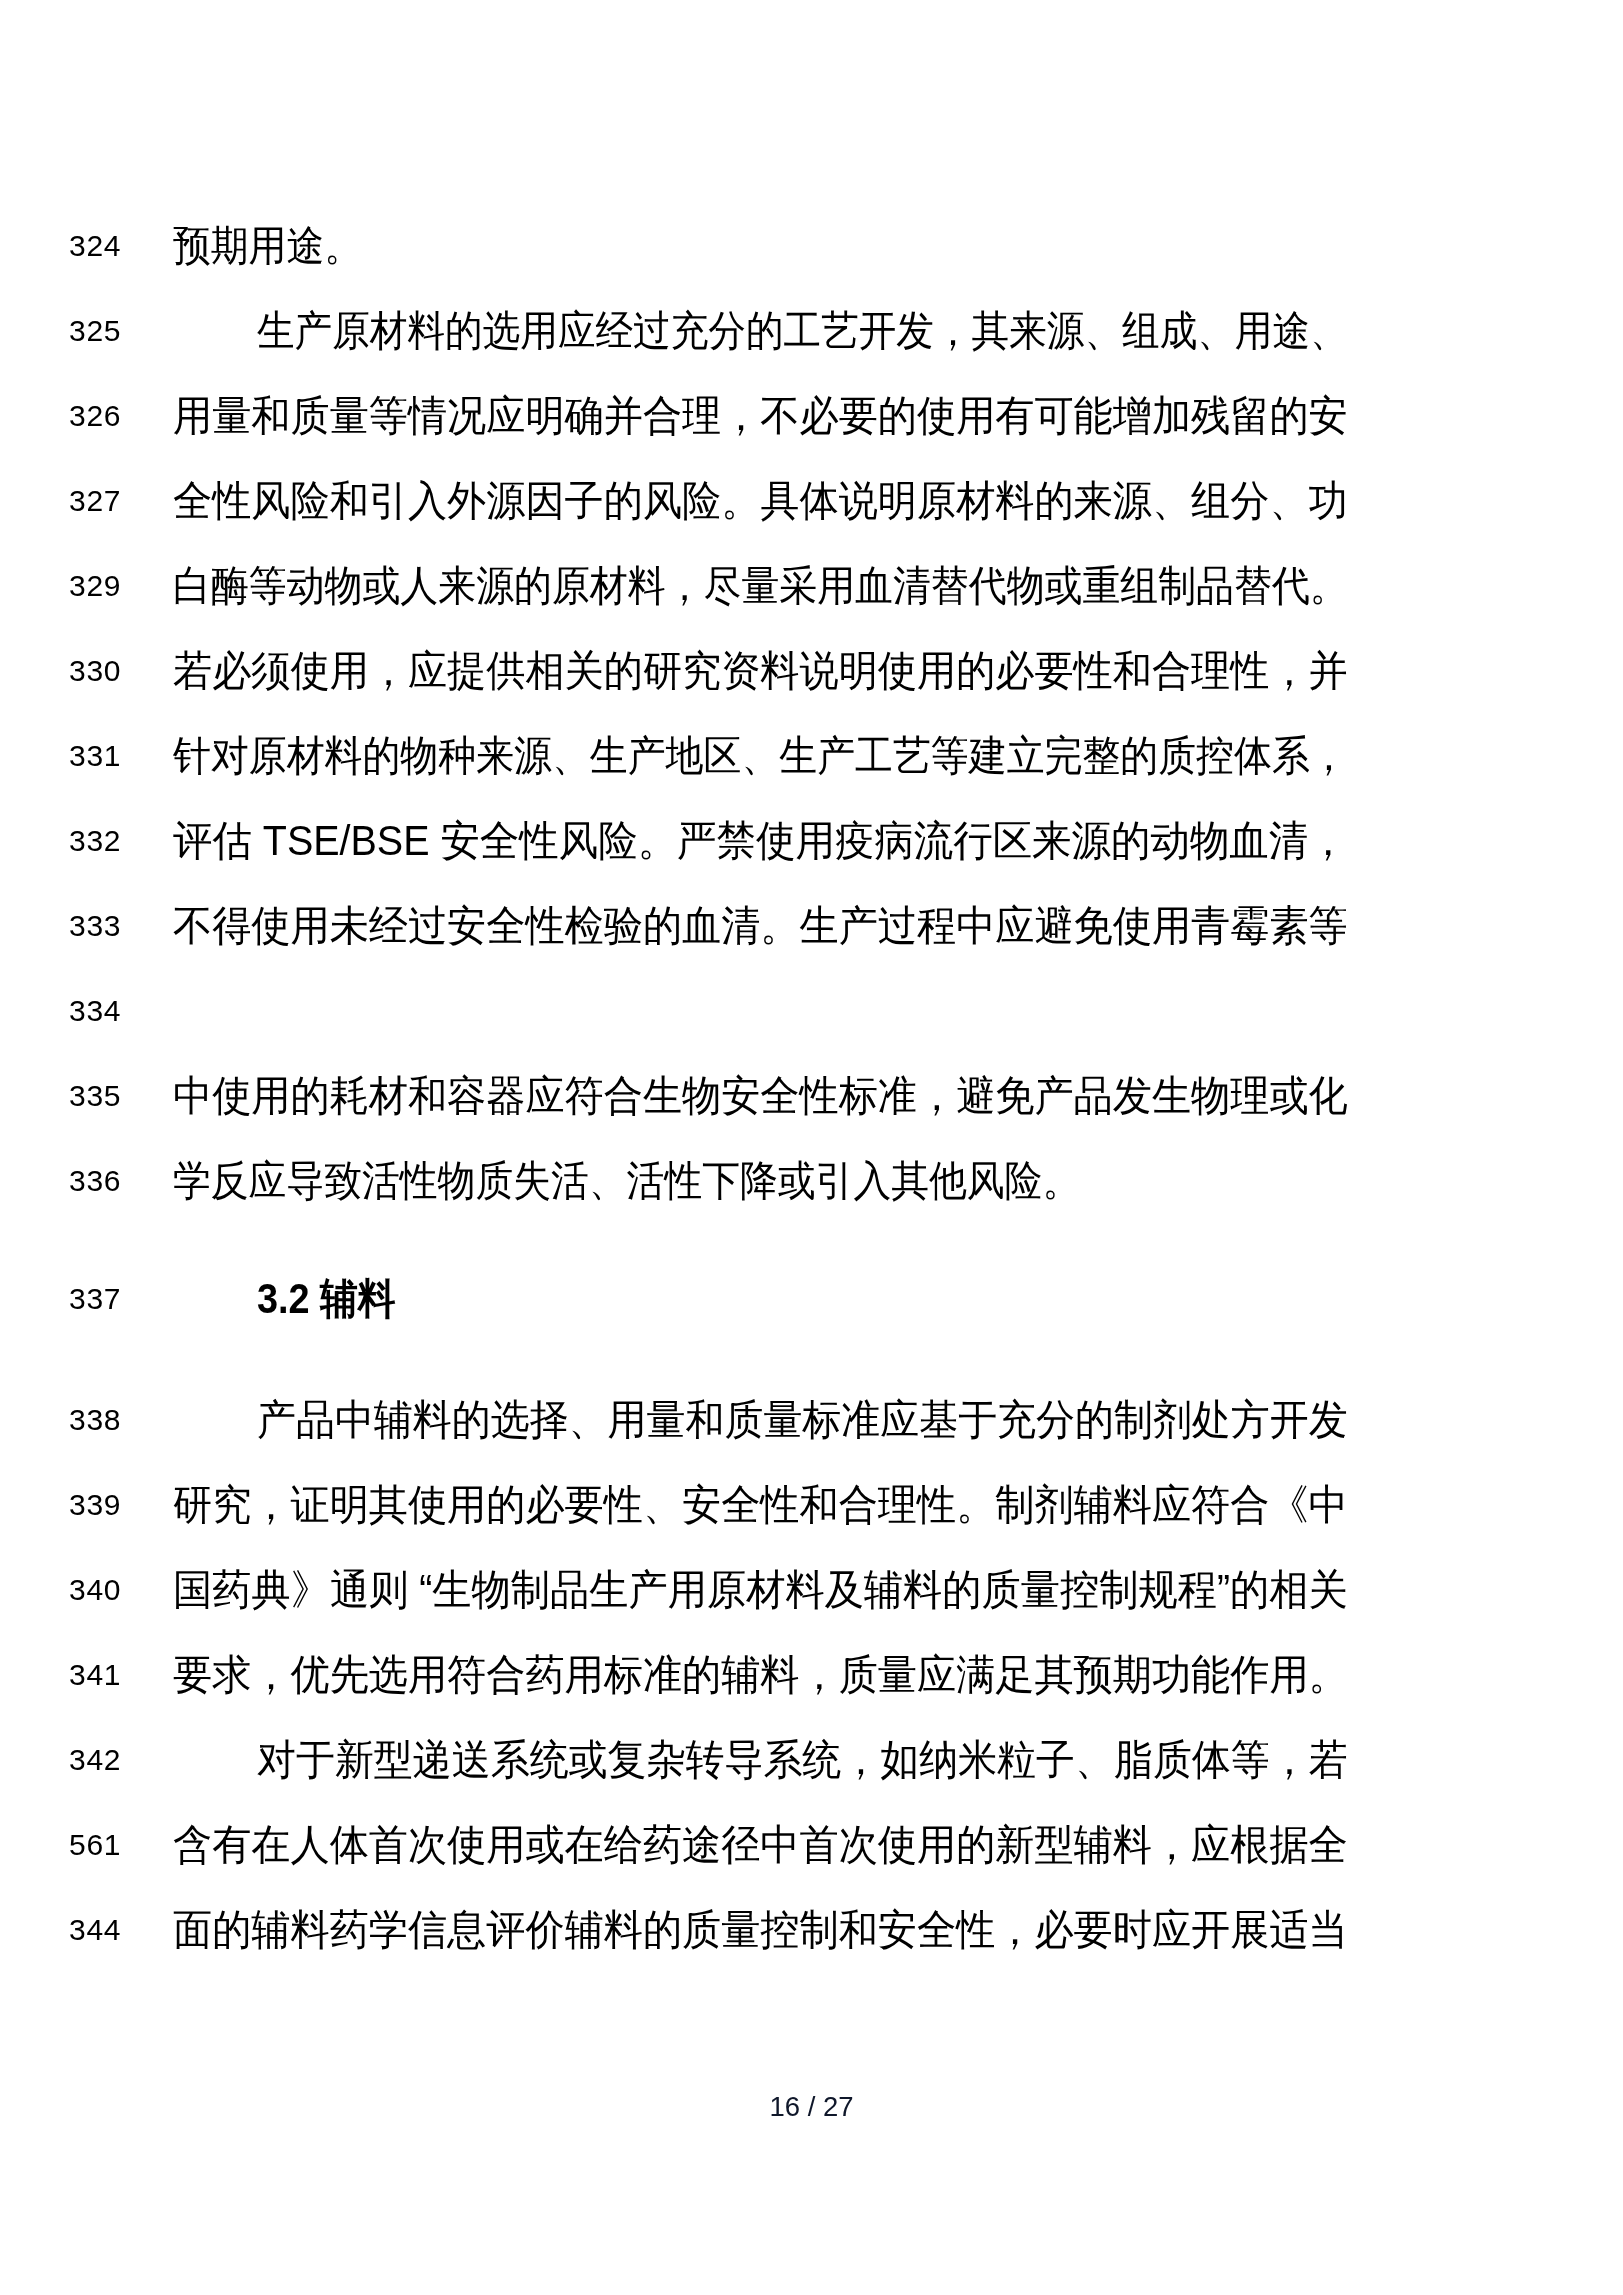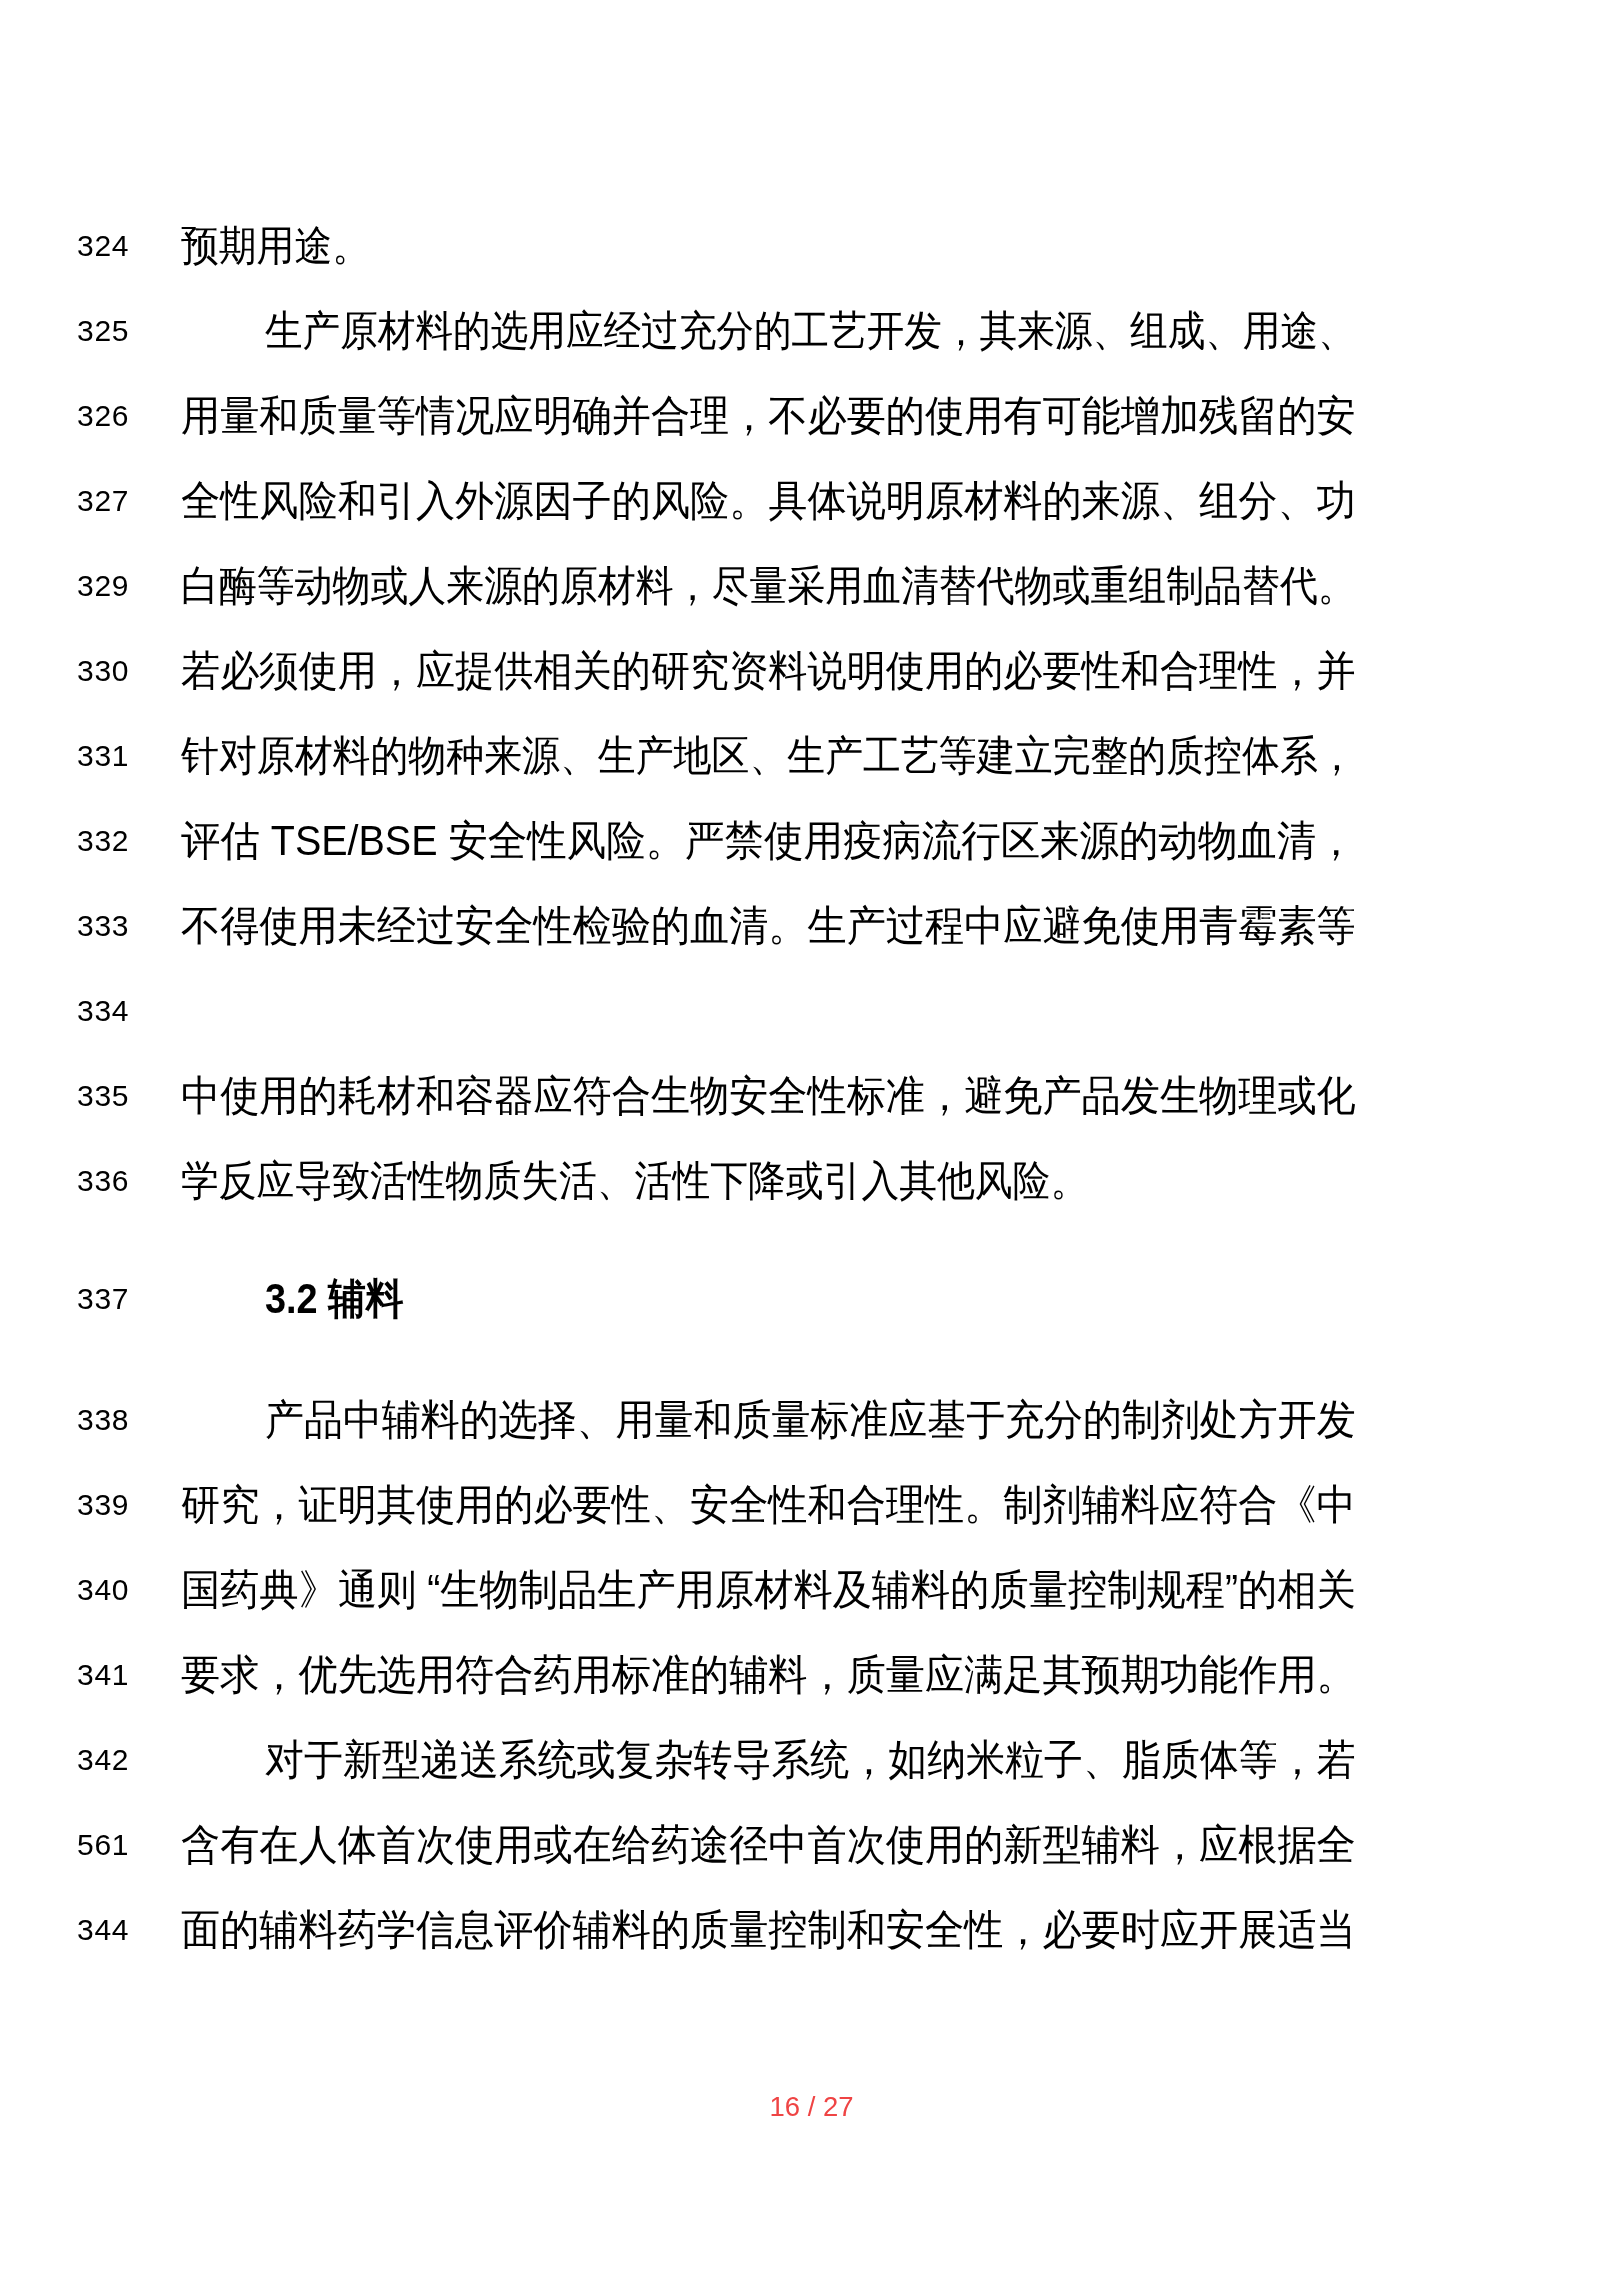--- a/index.html
+++ b/index.html
@@ -15,21 +15,20 @@
     box-sizing: border-box;
     padding-top: 203px;
     overflow: hidden;
     font-family: "Liberation Sans", sans-serif;
     color: #000000;
   }
   .doc-line {
     display: flex;
     align-items: center;
     height: 85px;
-    padding-left: 8px;
   }
   .doc-line.heading-row {
     margin-top: 33px;
     margin-bottom: 36px;
   }
   .num-cell {
     flex: none;
     width: 173px;
     box-sizing: border-box;
     padding-left: 69px;
@@ -57,21 +56,21 @@
     font-weight: 700;
   }
   .page-footer {
     position: absolute;
     left: 0;
     right: 0;
     top: 2093px;
     text-align: center;
     font-size: 27.5px;
     line-height: 1;
-    color: #ef4444;
+    color: #0f172a;
   }
 </style>
 </head>
 <body>
 
 <div class="page">
   <div id="doc-lines">
       <div class="doc-line">
         <div class="num-cell">324</div>
         <div class="text-cell"><span class="line-text" style="transform: scaleX(0.9);">预期用途。</span></div>

